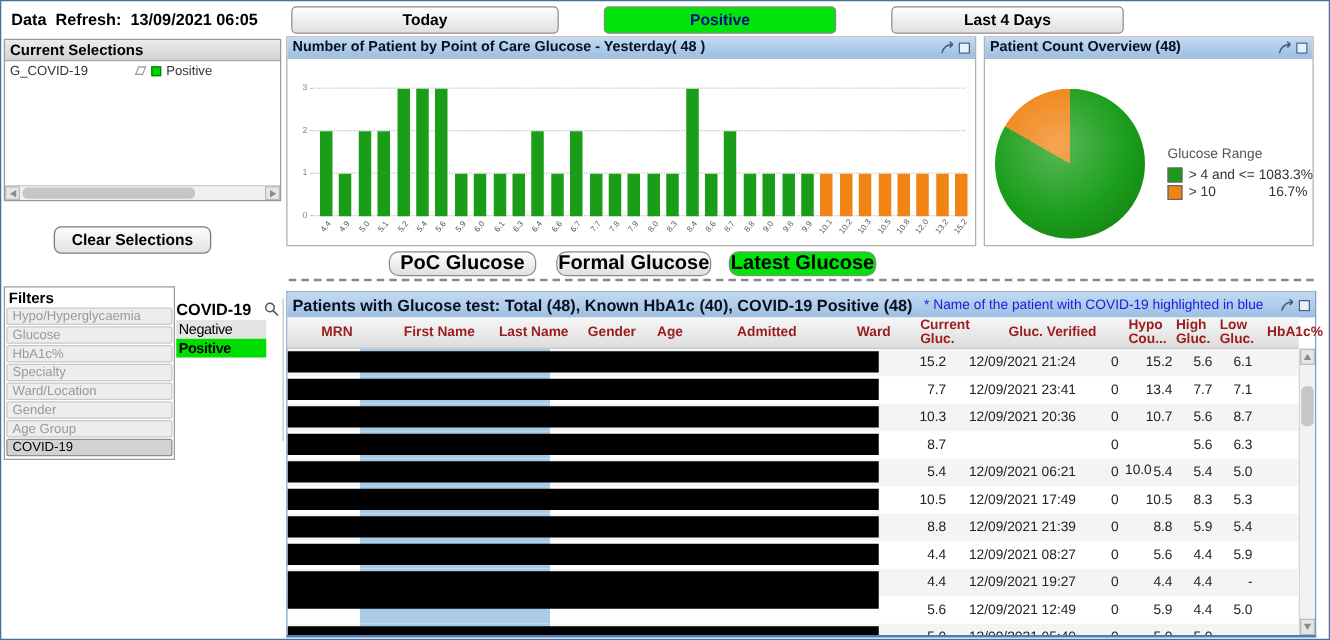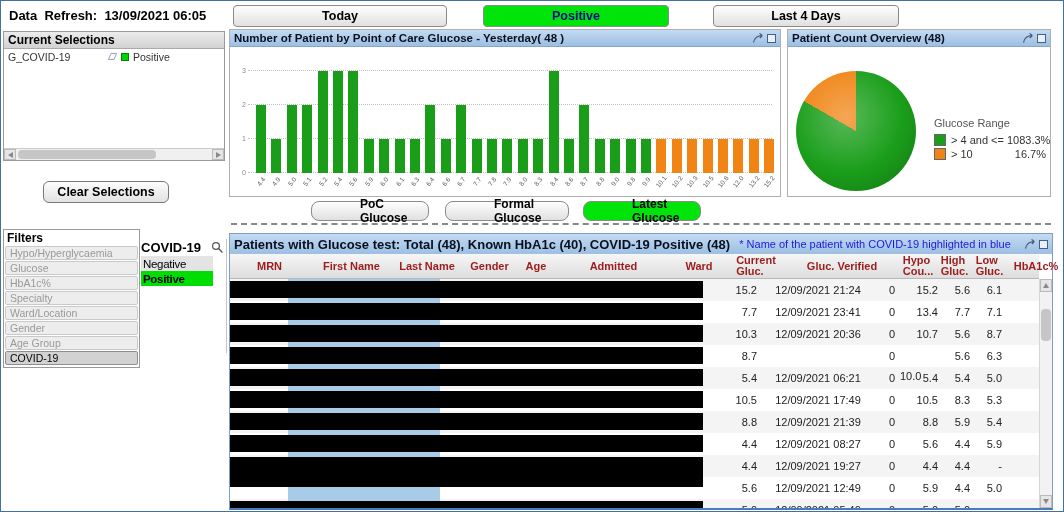--- a/index.html
+++ b/index.html
@@ -65,21 +65,21 @@
   .xtick{position:absolute;width:26px;text-align:center;font-size:6.5px;color:#555;transform:rotate(-52deg);}
   #pie-panel{left:786px;top:28px;width:264px;height:168px;border-color:#b0b0b0;}
   #pie{position:absolute;left:8px;top:24px;width:120px;height:120px;border-radius:50%;}
   #legend{position:absolute;left:146px;top:70px;width:112px;font-size:11px;color:#333;}
   #legend-title{color:#555;margin-bottom:3px;}
   .leg-row{display:flex;align-items:flex-end;height:14px;}
   .leg-swatch{width:12px;height:12px;border:1px solid #666;margin-right:5px;flex:none;}
   .leg-label{flex:1;white-space:nowrap;}
   .leg-pct{text-align:right;}
   
-  #glucose-buttons .pill{border-radius:8px;font-size:12px;top:200px;padding-left:48px;}
+  #glucose-buttons .pill{border-radius:8px;font-size:16px;top:200px;}
   #glucose-buttons .pill.active{color:#000;}
   #dashed-sep{position:absolute;left:230px;right:12px;top:222px;border-top:2px dashed #888;}
   
   #table-panel{position:absolute;left:228px;top:232px;width:824px;height:277px;
     border:1px solid #7f9fc0;border-bottom:2px solid #4a7cb8;background:#fff;}
   #table-titlebar{position:absolute;left:0;right:0;top:0;height:20px;
     background:linear-gradient(#c3daf2,#9dbfe2);display:flex;align-items:center;padding:0 4px;}
   #table-title{font-size:13px;font-weight:bold;color:#081020;white-space:nowrap;}
   #table-note{margin-left:auto;font-size:11px;color:#1a1adf;white-space:nowrap;padding-right:4px;}
   #table-header{position:absolute;left:0;right:13px;top:20px;height:25px;display:flex;

